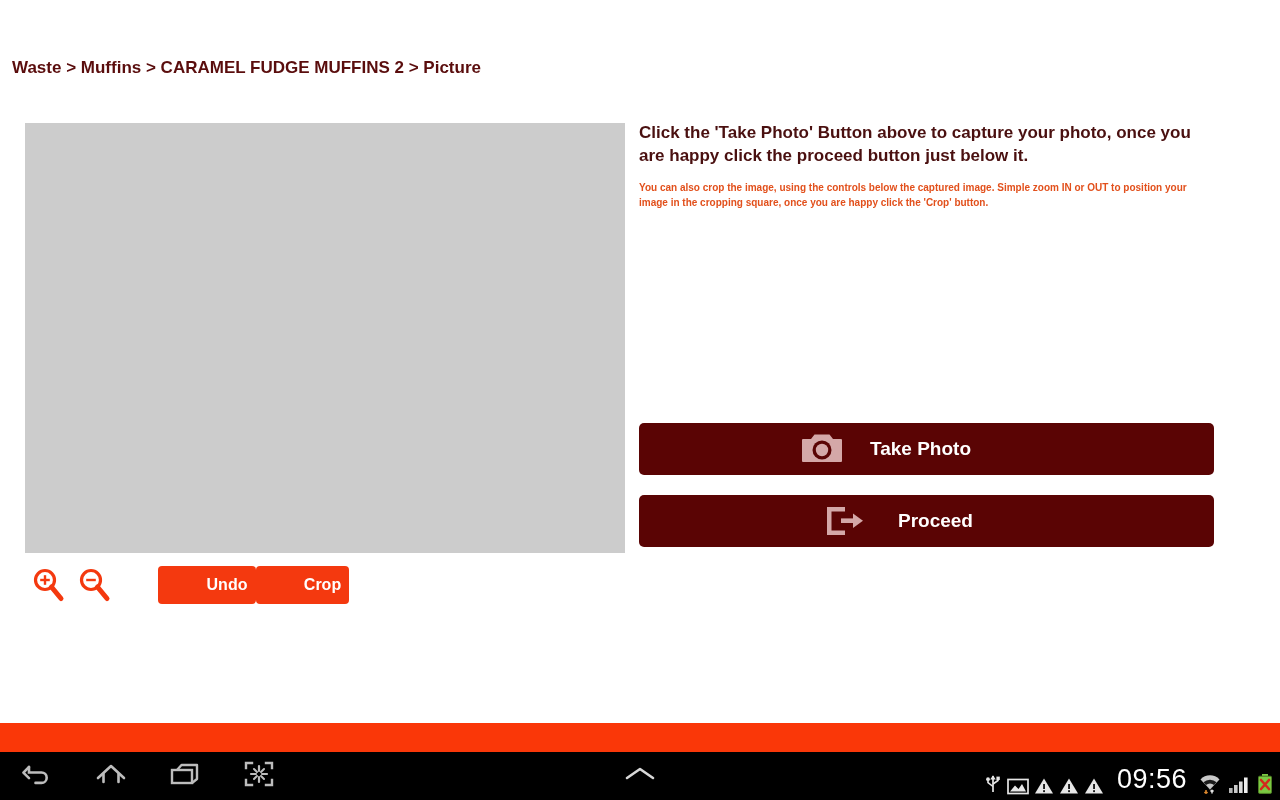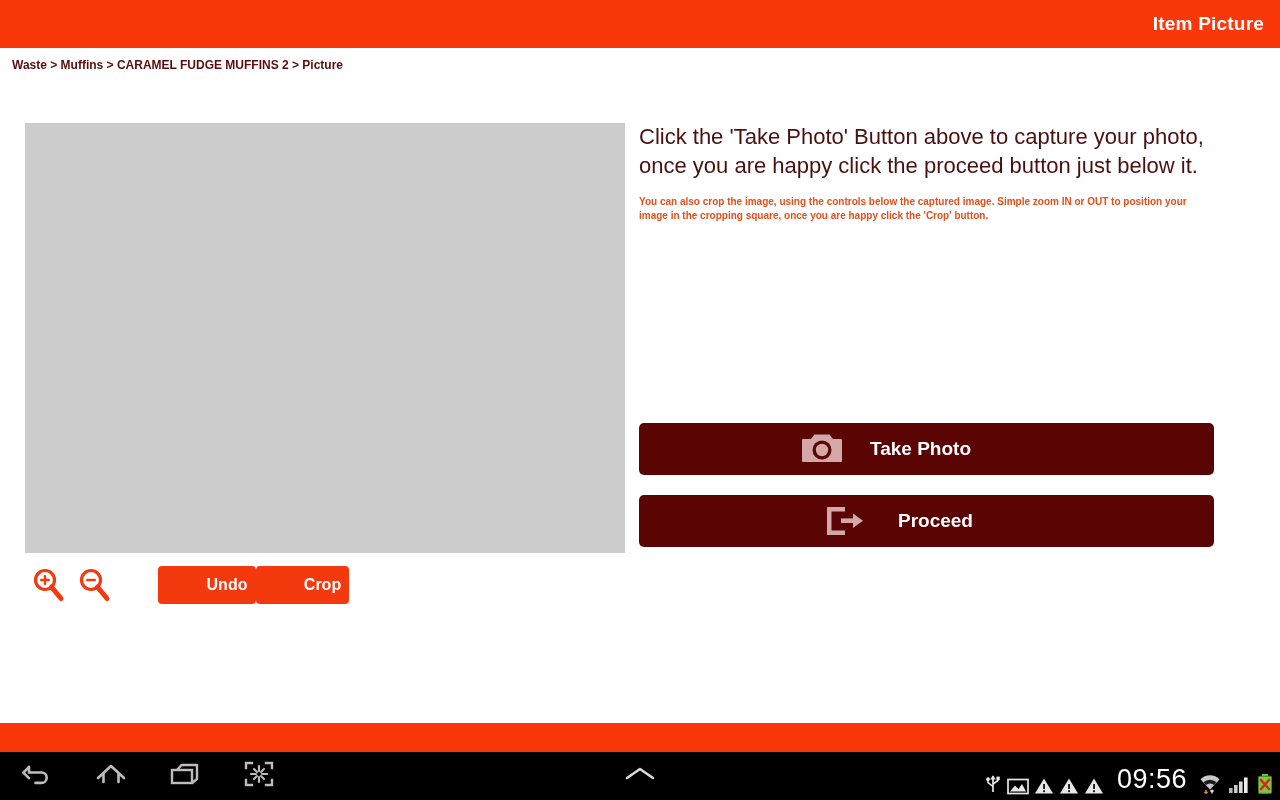--- a/index.html
+++ b/index.html
@@ -22,21 +22,21 @@
     color: #ffffff;
     font-size: 19px;
     font-weight: bold;
     padding-right: 16px;
     letter-spacing: .2px;
   }
 
   
   .breadcrumb {
     position: absolute; left: 12px; top: 58px;
-    font-size: 12px;
+    font-size: 17px;
     font-weight: bold;
     color: #5a0d0d;
     white-space: nowrap;
   }
 
   
   .content { position: absolute; left: 0; top: 100px; width: 1280px; height: 620px; }
 
   
   .image-panel {
@@ -68,22 +68,22 @@
     cursor: pointer;
     font-family: "Liberation Sans", sans-serif;
     padding-left: 40px;
   }
   #undo-button { width: 98px; margin-left: 41px; }
   #crop-button { width: 93px; }
 
   
   .instructions { position: absolute; left: 639px; top: 22px; width: 575px; }
   .instr-primary {
-    font-size: 22px;
-    font-weight: normal;
+    font-size: 17px;
+    font-weight: bold;
     color: #4a1010;
     line-height: 1.33;
     margin-bottom: 14px;
   }
   .instr-secondary {
     font-size: 10px;
     font-weight: bold;
     color: #e2501c;
     line-height: 1.45;
   }
@@ -146,23 +146,20 @@
     margin: 0 6px 0 8px;
     font-family: "Liberation Sans", sans-serif;
   }
   .tray-icon { display: flex; align-items: center; justify-content: center; }
 </style>
 </head>
 <body>
 
 <div id="app">
 
-  <div class="header">
-    <div class="header-title">Item Picture</div>
-  </div>
 
   <div class="breadcrumb">Waste &gt; Muffins &gt; CARAMEL FUDGE MUFFINS 2 &gt; Picture</div>
 
   <div class="content">
 
     <div class="image-panel"></div>
 
     <div class="crop-controls">
 
       <div class="zoom-btn">

